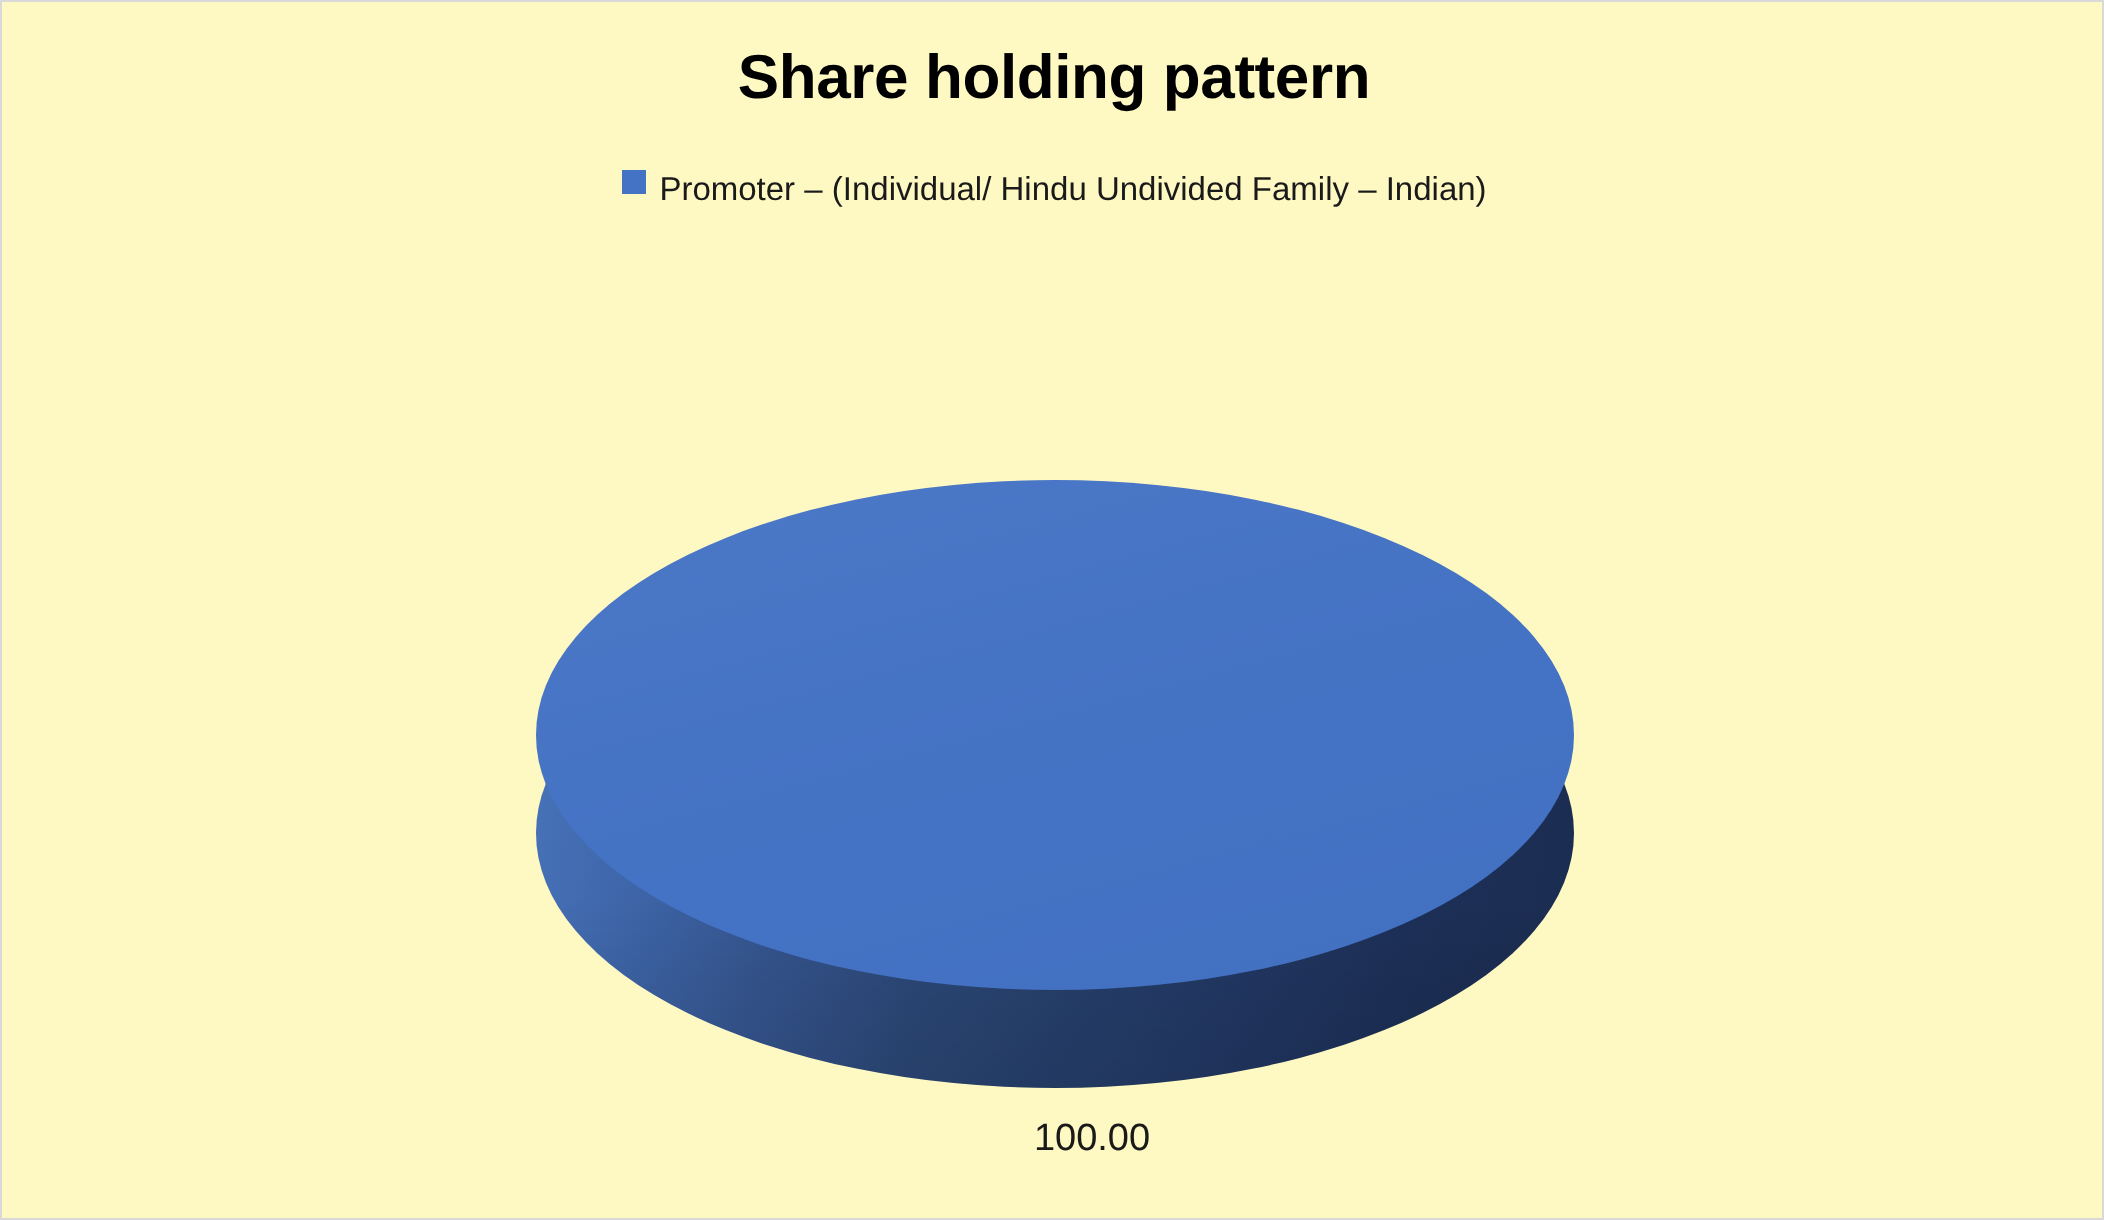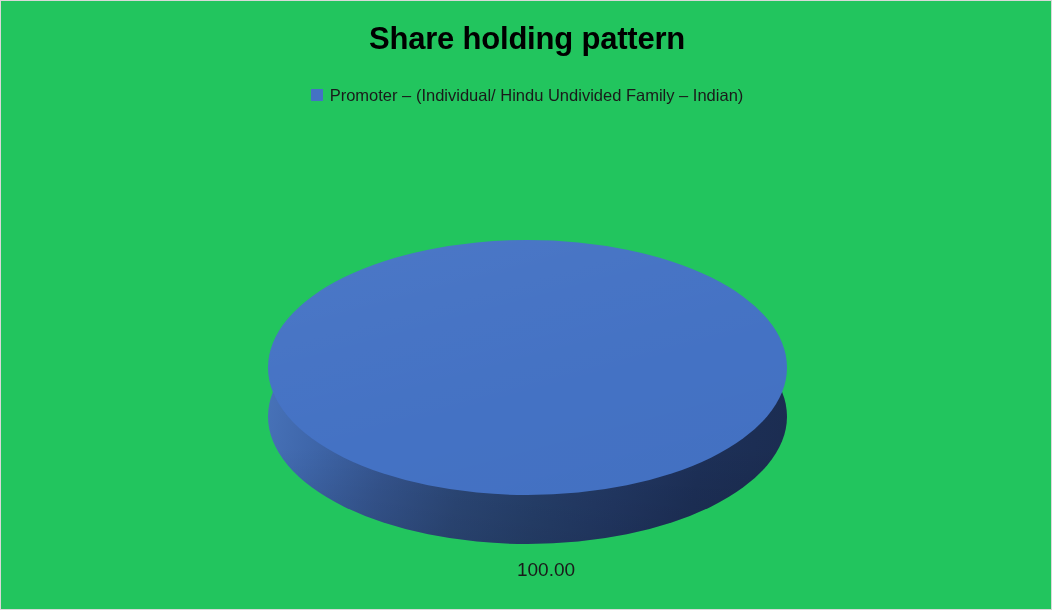--- a/index.html
+++ b/index.html
@@ -11,21 +11,21 @@
   body {
     font-family: "Liberation Sans", sans-serif;
   }
 
   
   .chart-frame {
     position: relative;
     width: 1052px;
     height: 610px;
     box-sizing: border-box;
-    background: #22c55e;
+    background: #fef9c3;
     border: 1px solid #d9d9d9;
     overflow: hidden;
   }
 
   
   .chart-title {
     position: absolute;
     left: 0;
     top: 18px;
     width: 1052px;
@@ -44,21 +44,21 @@
     position: absolute;
     left: 0;
     top: 84px;
     width: 1052px;
     display: flex;
     justify-content: center;
     align-items: center;
   }
   .legend-item {
     display: flex;
-    align-items: center;
+    align-items: flex-start;
     gap: 7px;
     white-space: nowrap;
   }
   .legend-swatch {
     width: 12px;
     height: 12px;
     flex: 0 0 auto;
     background: #4472c4;
     display: inline-block;
   }

